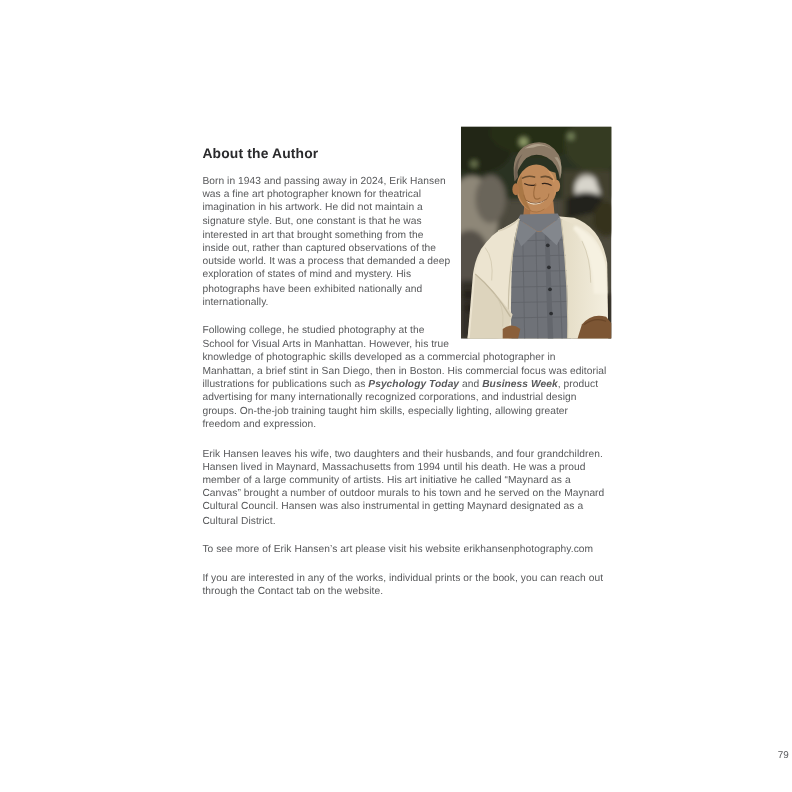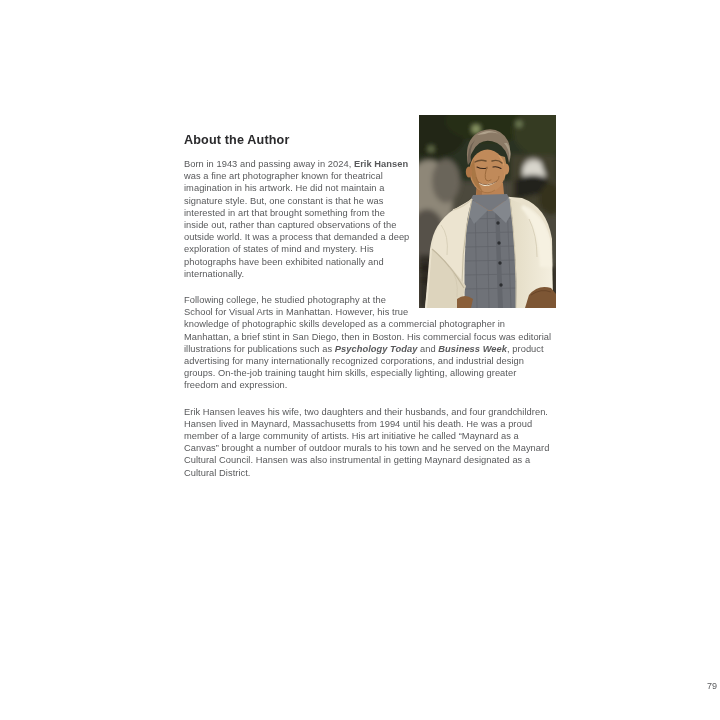--- a/index.html
+++ b/index.html
@@ -39,21 +39,21 @@
     letter-spacing:0.15px;
   }
   .photo-spacer{
     float:right;
     width:140px;
     height:156px;
   }
   .paragraphs p{
     margin:0 0 14px 0;
   }
-  .paragraphs strong{font-weight:700;}
+  .paragraphs strong{font-weight:400;}
   .paragraphs em{font-style:italic;font-weight:bold;}
   .photo{
     position:absolute;
     left:419px; top:115px;
     width:137px; height:193px;
     margin:0; padding:0;
     overflow:hidden;
   }
   .photo svg{display:block;}
   .page-number{
@@ -72,20 +72,22 @@
 
 <div class="page">
 
   <div class="content">
     <h1 class="title">About the Author</h1>
     <div class="photo-spacer"></div>
     <div class="paragraphs" id="paragraphs">
         <p><span>Born in 1943 and passing away in 2024, </span><strong>Erik Hansen</strong><span> was a fine art photographer known for theatrical imagination in his artwork. He did not maintain a signature style. But, one constant is that he was interested in art that brought something from the inside out, rather than captured observations of the outside world. It was a process that demanded a deep exploration of states of mind and mystery. His photographs have been exhibited nationally and internationally.</span></p>
         <p><span>Following college, he studied photography at the School for Visual Arts in Manhattan. However, his true knowledge of photographic skills developed as a commercial photographer in Manhattan, a brief stint in San Diego, then in Boston. His commercial focus was editorial illustrations for publications such as </span><em>Psychology Today</em><span> and </span><em>Business Week</em><span>, product advertising for many internationally recognized corporations, and industrial design groups. On-the-job training taught him skills, especially lighting, allowing greater freedom and expression.</span></p>
         <p><span>Erik Hansen leaves his wife, two daughters and their husbands, and four grandchildren. Hansen lived in Maynard, Massachusetts from 1994 until his death. He was a proud member of a large community of artists. His art initiative he called “Maynard as a Canvas” brought a number of outdoor murals to his town and he served on the Maynard Cultural Council. Hansen was also instrumental in getting Maynard designated as a Cultural District.</span></p>
+        <p><span>To see more of Erik Hansen’s art please visit his website </span><strong>erikhansenphotography.com</strong></p>
+        <p><span>If you are interested in any of the works, individual prints or the book, you can reach out through the Contact tab on the website.</span></p>
       </div>
   </div>
 
   <figure class="photo" aria-label="Outdoor portrait of Erik Hansen: smiling older man with swept-back gray-brown hair, wearing a cream blazer over a gray checked button-up shirt, dark foliage and blurred figures behind him">
     <svg width="137" height="193" viewBox="0 0 137 193" xmlns="http://www.w3.org/2000/svg">
       <defs>
         <filter id="bgblur" x="-20%" y="-20%" width="140%" height="140%">
           <feGaussianBlur stdDeviation="2.4"></feGaussianBlur>
         </filter>
         <filter id="softblur" x="-20%" y="-20%" width="140%" height="140%">

